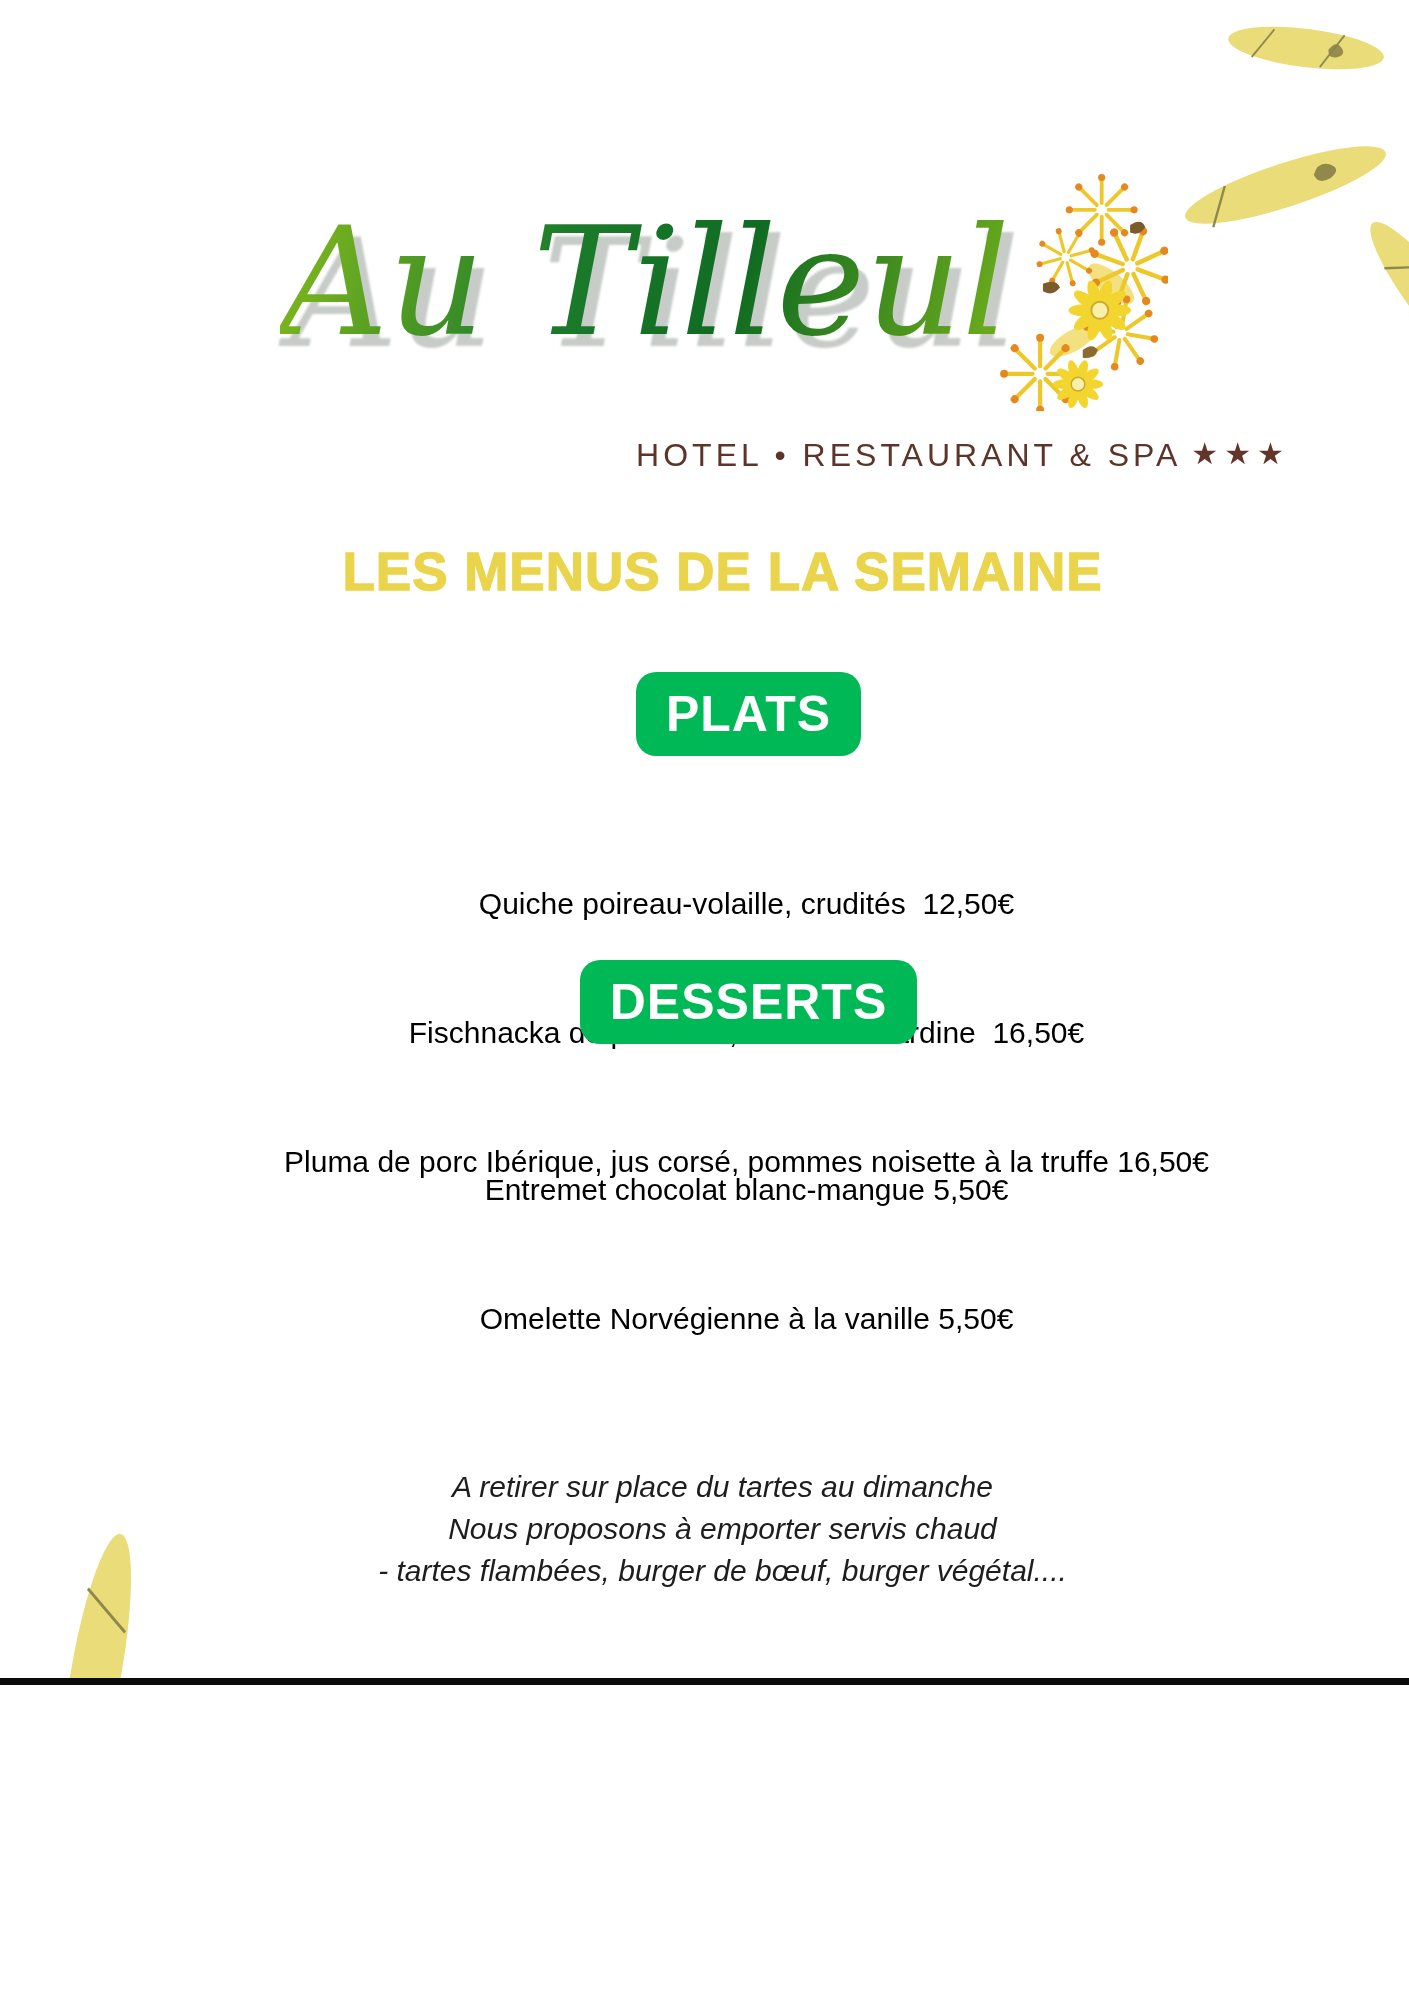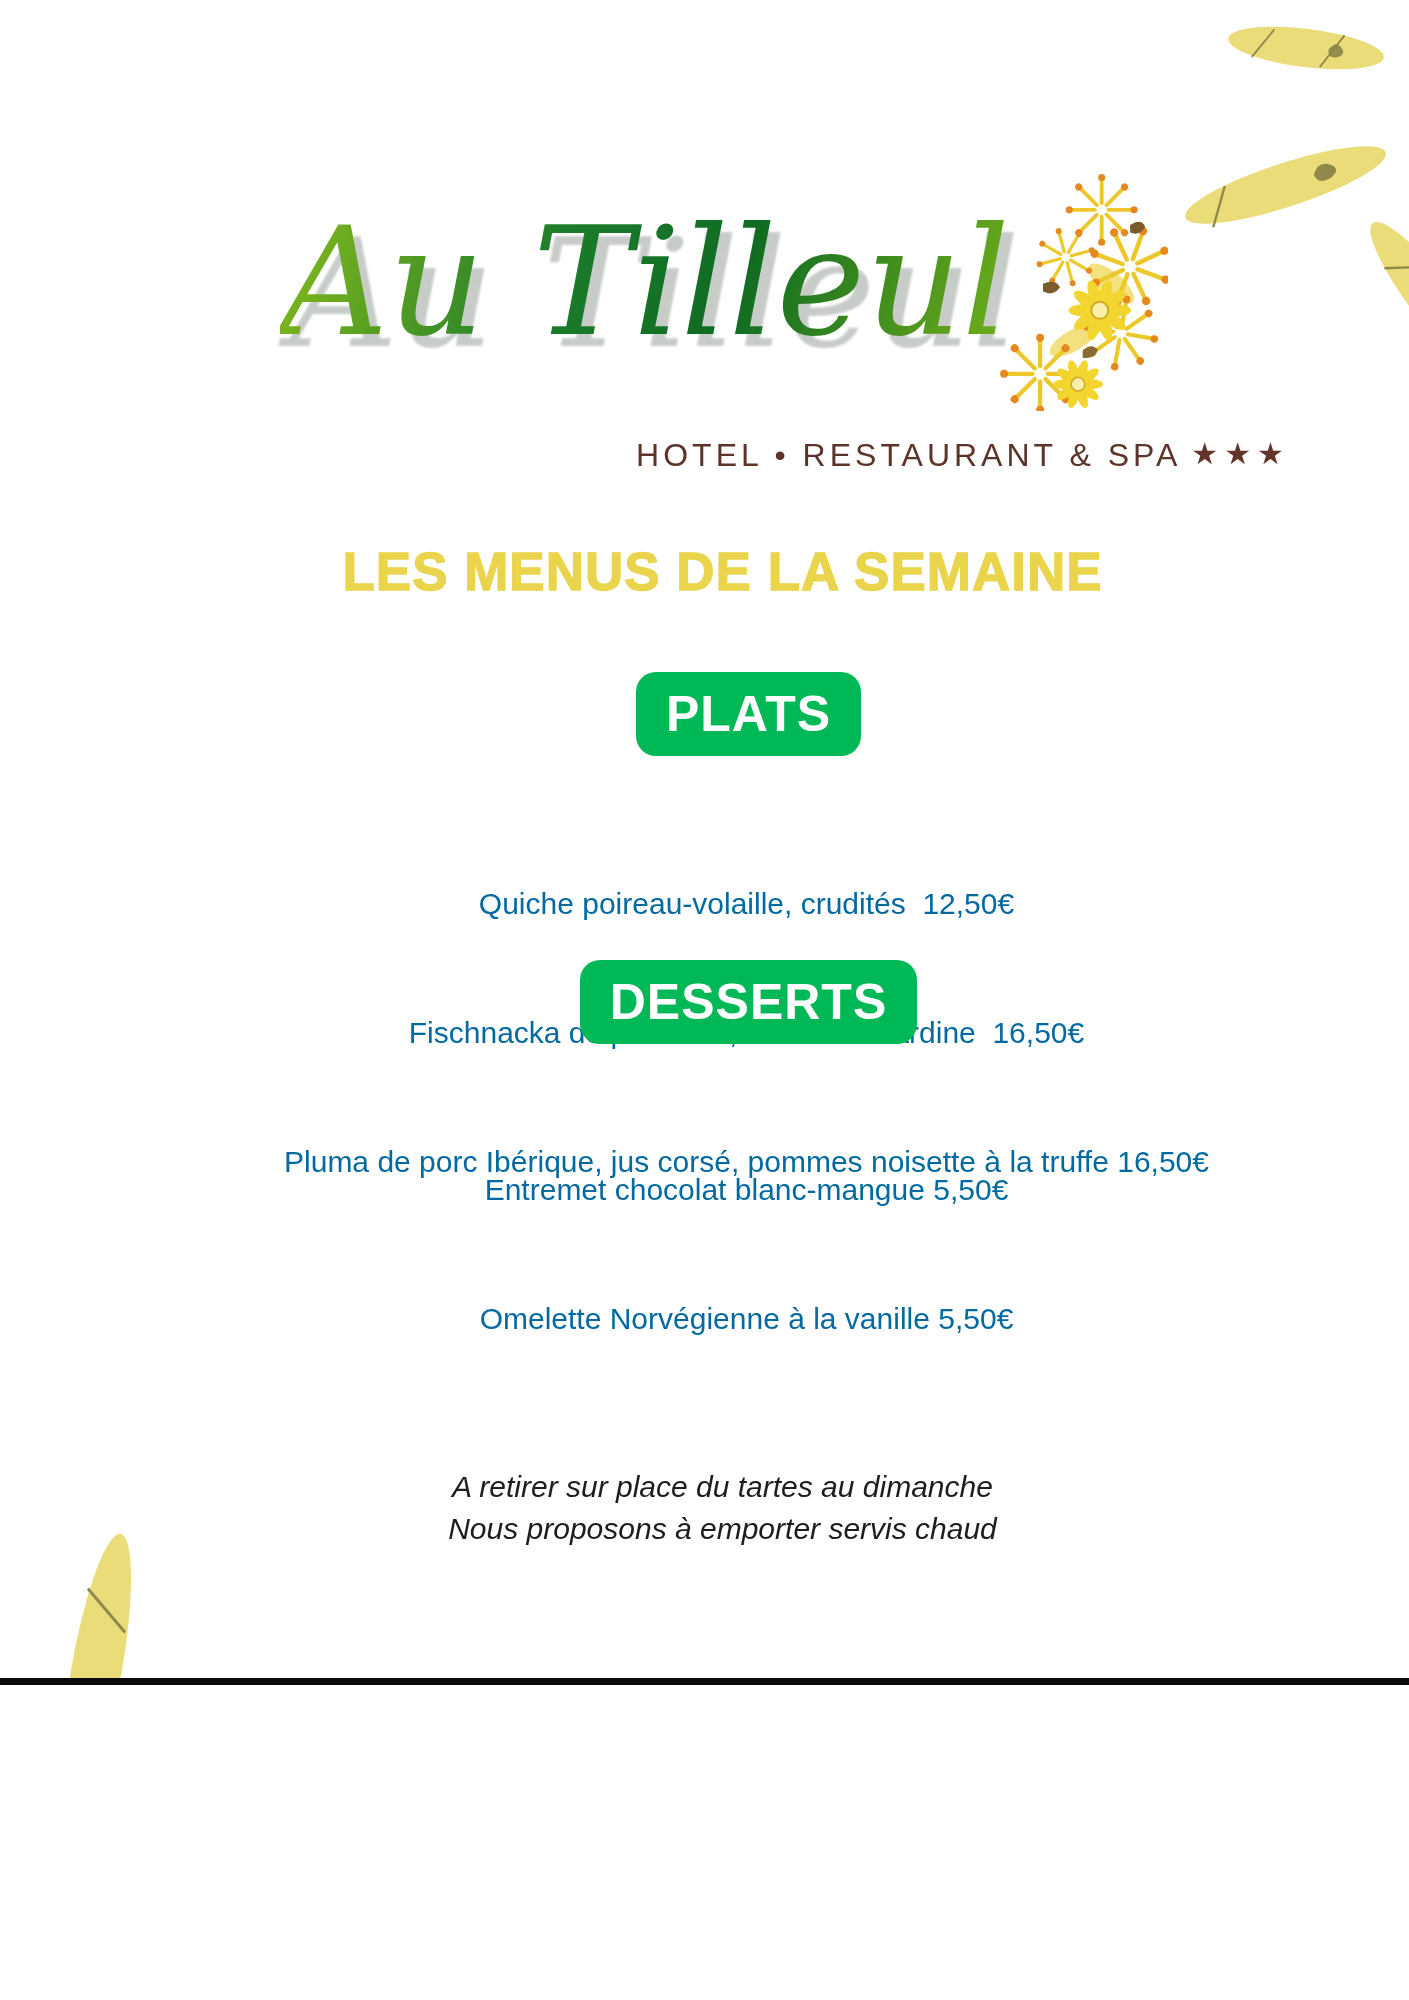--- a/index.html
+++ b/index.html
@@ -47,21 +47,21 @@
   }
   .badge-row.plats{top:672px;}
   .badge-row.desserts{top:960px;}
   .badge{
     display:inline-block;background:#00b956;color:#ffffff;font-weight:700;
     font-size:50px;line-height:1;padding:17px 30px;border-radius:20px;letter-spacing:1px;
   }
   
   .menu-lines{
     position:absolute;left:0;width:100%;box-sizing:border-box;padding-left:84px;
-    text-align:center;font-size:30px;line-height:43px;color:#0369a1;white-space:pre-wrap;
+    text-align:center;font-size:30px;line-height:43px;color:#000000;white-space:pre-wrap;
   }
   .menu-lines.plats{top:796px;}
   .menu-lines.desserts{top:1082px;}
   
   .reservation{
     position:absolute;top:1252px;left:0;width:100%;box-sizing:border-box;padding-left:36px;
     text-align:center;font-style:italic;font-size:50px;line-height:75px;
     letter-spacing:.5px;color:#151515;
   }
   .notes{
@@ -169,20 +169,21 @@
   </div>
   <div class="menu-lines desserts">
     <div>Entremet chocolat blanc-mangue 5,50€</div>
     <div>Omelette Norvégienne à la vanille 5,50€</div>
   </div>
 
 
   <div class="notes">
     <div>A retirer sur place du tartes au dimanche</div>
     <div>Nous proposons à emporter servis chaud</div>
+    <div>- tartes flambées, burger de bœuf, burger végétal....</div>
   </div>
 
   <div class="leaf leaf-b1">
     <svg viewBox="0 0 200 46" preserveAspectRatio="none">
       <ellipse cx="100" cy="23" rx="98" ry="21" fill="#e9dc79"></ellipse>
       <path d="M44 42 L70 5" stroke="#8e884c" stroke-width="2.2" fill="none"></path>
       <path d="M118 44 L150 2" stroke="#8e884c" stroke-width="2.2" fill="none"></path>
       <path d="M150 30 L185 12" stroke="#8e884c" stroke-width="2.2" fill="none"></path>
     </svg>
   </div>

